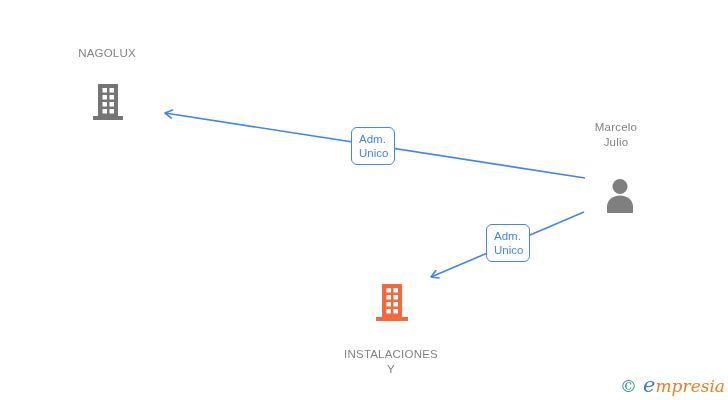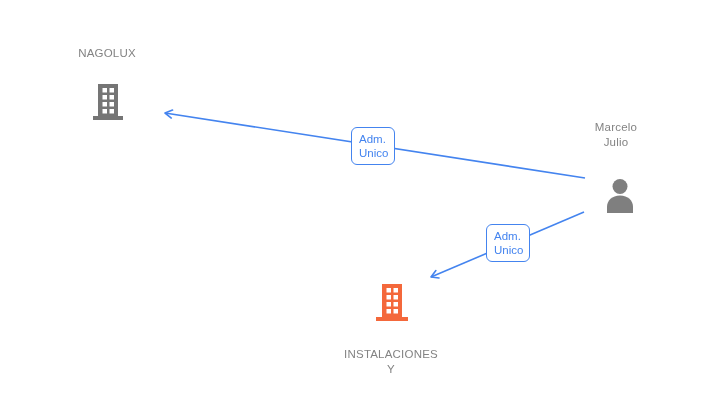--- a/index.html
+++ b/index.html
@@ -123,14 +123,17 @@
 
   <div class="edge-label" id="edge-label-1">
     <div>Adm.</div>
     <div>Unico</div>
   </div>
   <div class="edge-label" id="edge-label-2">
     <div>Adm.</div>
     <div>Unico</div>
   </div>
 
+  <div id="watermark">
+    <span class="copy">©</span><span class="brand">empresia</span>
+  </div>
 
 </div>
 
 </body></html>

